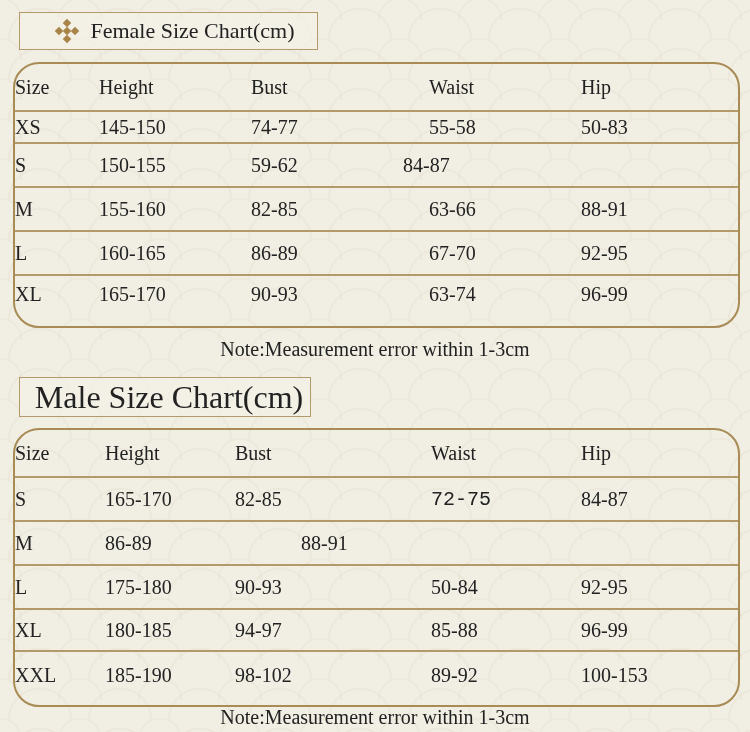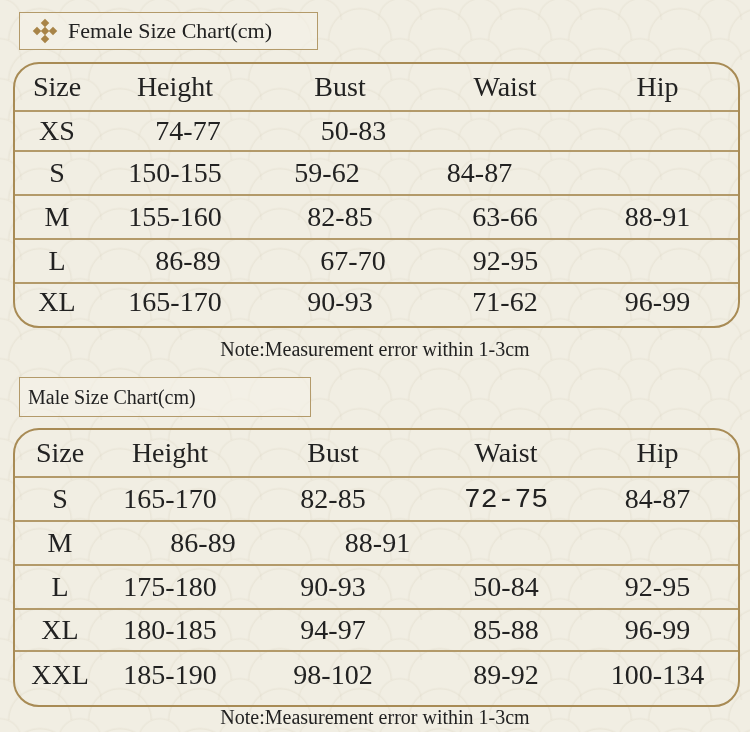--- a/index.html
+++ b/index.html
@@ -9,37 +9,37 @@
     background-image:
       radial-gradient(circle at 50% 100%, transparent 30px, rgba(220,214,196,0.35) 31px, transparent 33px),
       radial-gradient(circle at 50% 100%, transparent 20px, rgba(220,214,196,0.3) 21px, transparent 23px);
     background-size: 80px 40px, 80px 40px;
     background-position: 0 0, 40px 20px;
     font-family: "Liberation Serif", "DejaVu Serif", serif;
     color: #222;
   }
   .title-box {
     position: absolute; border: 1px solid #b39a6a; background: rgba(245,242,232,0.6);
-    display: flex; align-items: center;
+    display: flex; align-items: center; justify-content: center;
   }
   .title-female { left: 19px; top: 12px; width: 297px; height: 36px; font-size: 22px; }
-  .title-male { left: 19px; top: 377px; width: 290px; height: 38px; font-size: 20px; }
+  .title-male { left: 19px; top: 377px; width: 290px; height: 38px; font-size: 32px; }
   .title-icon { width: 26px; height: 26px; margin-left: 12px; margin-right: 10px; position: relative; }
   .title-icon span { position: absolute; width: 6px; height: 6px; background: #a88448; transform: rotate(45deg); }
   .title-text { white-space: nowrap; }
   .title-male .title-text { margin-left: 8px; }
   .table-box {
     position: absolute; left: 13px; width: 723px;
     border: 2px solid #a88b55; border-radius: 26px; overflow: hidden;
   }
   .female-table { top: 62px; height: 262px; }
   .male-table { top: 428px; height: 275px; }
   .row { display: flex; align-items: center; border-bottom: 2px solid #b39a6a; box-sizing: border-box; }
   .row:last-child { border-bottom: none; }
-  .cell { font-size: 28px; text-align: center; }
+  .cell { font-size: 20px; }
   .note { position: absolute; width: 750px; text-align: center; font-size: 20px; }
 </style>
 </head>
 <body>
 
 <div class="title-box title-female">
   <div class="title-icon">
     <span style="left:10px;top:2px"></span>
     <span style="left:2px;top:10px"></span>
     <span style="left:10px;top:10px"></span>
@@ -50,49 +50,52 @@
 </div>
 
 <div class="table-box female-table" id="female-table">
     <div class="row" style="height: 48px;">
       <div class="cell" style="width: 84px;">Size</div>
       <div class="cell" style="width: 152px;">Height</div>
       <div class="cell" style="width: 178px;">Bust</div>
       <div class="cell" style="width: 152px;">Waist</div>
       <div class="cell" style="width: 153px;">Hip</div>
     </div>
-    <div class="row" style="height: 40px;">
+    <div class="row" style="height: 32px;">
       <div class="cell" style="width: 84px;">XS</div>
+      <div class="cell" style="width: 152px;">145-150</div>
       <div class="cell" style="width: 178px;">74-77</div>
+      <div class="cell" style="width: 152px;">55-58</div>
       <div class="cell" style="width: 153px;">50-83</div>
     </div>
     <div class="row" style="height: 44px;">
       <div class="cell" style="width: 84px;">S</div>
       <div class="cell" style="width: 152px;">150-155</div>
       <div class="cell" style="width: 152px;">59-62</div>
       <div class="cell" style="width: 153px;">84-87</div>
     </div>
     <div class="row" style="height: 44px;">
       <div class="cell" style="width: 84px;">M</div>
       <div class="cell" style="width: 152px;">155-160</div>
       <div class="cell" style="width: 178px;">82-85</div>
       <div class="cell" style="width: 152px;">63-66</div>
       <div class="cell" style="width: 153px;">88-91</div>
     </div>
     <div class="row" style="height: 44px;">
       <div class="cell" style="width: 84px;">L</div>
+      <div class="cell" style="width: 152px;">160-165</div>
       <div class="cell" style="width: 178px;">86-89</div>
       <div class="cell" style="width: 152px;">67-70</div>
       <div class="cell" style="width: 153px;">92-95</div>
     </div>
     <div class="row" style="height: 36px;">
       <div class="cell" style="width: 84px;">XL</div>
       <div class="cell" style="width: 152px;">165-170</div>
       <div class="cell" style="width: 178px;">90-93</div>
-      <div class="cell" style="width: 152px;">71-62</div>
+      <div class="cell" style="width: 152px;">63-74</div>
       <div class="cell" style="width: 153px;">96-99</div>
     </div>
   </div>
 <div class="note" style="top:338px">Note:Measurement error within 1-3cm</div>
 
 <div class="title-box title-male">
   <span class="title-text">Male Size Chart(cm)</span>
 </div>
 
 <div class="table-box male-table" id="male-table">
@@ -127,16 +130,16 @@
       <div class="cell" style="width: 130px;">180-185</div>
       <div class="cell" style="width: 196px;">94-97</div>
       <div class="cell" style="width: 150px;">85-88</div>
       <div class="cell" style="width: 153px;">96-99</div>
     </div>
     <div class="row" style="height: 46px;">
       <div class="cell" style="width: 90px;">XXL</div>
       <div class="cell" style="width: 130px;">185-190</div>
       <div class="cell" style="width: 196px;">98-102</div>
       <div class="cell" style="width: 150px;">89-92</div>
-      <div class="cell" style="width: 153px;">100-134</div>
+      <div class="cell" style="width: 153px;">100-153</div>
     </div>
   </div>
 <div class="note" style="top:706px">Note:Measurement error within 1-3cm</div>
 
 </body></html>

